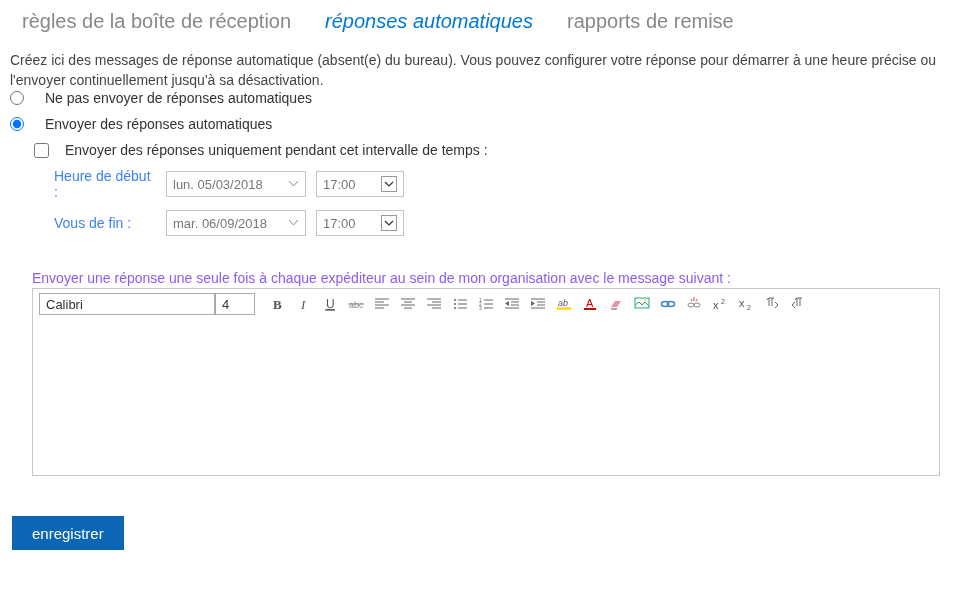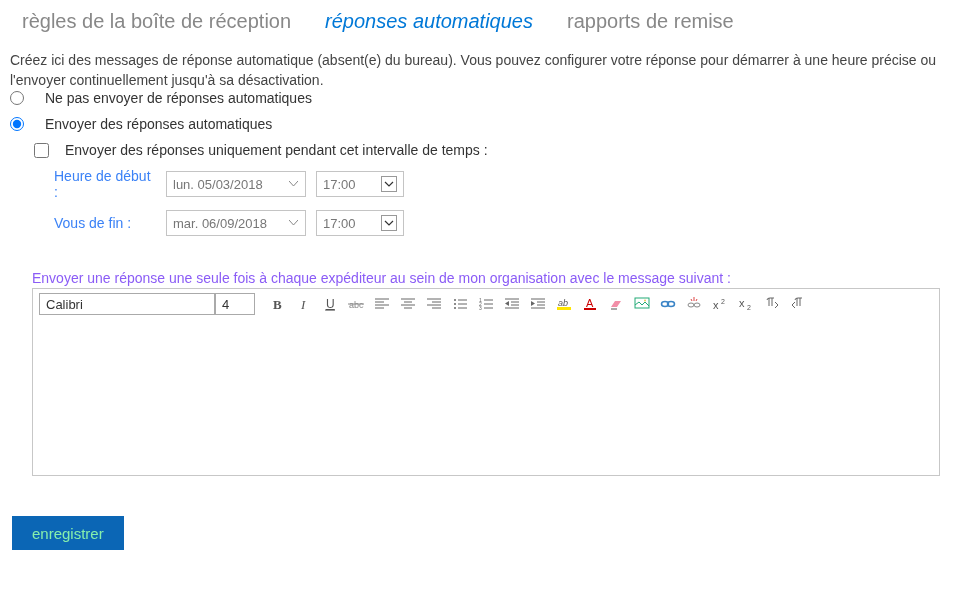--- a/index.html
+++ b/index.html
@@ -130,21 +130,21 @@
     width: 100%;
     height: 156px;
     background: #fff;
   }
   .save-btn {
     margin: 40px 0 0 2px;
     display: inline-flex;
     align-items: center;
     justify-content: center;
     background: #0b66b5;
-    color: #86efac;
+    color: #ffffff;
     border: none;
     height: 34px;
     padding: 0 20px;
     font-size: 15px;
     cursor: pointer;
   }
 </style>
 </head>
 <body>
 

